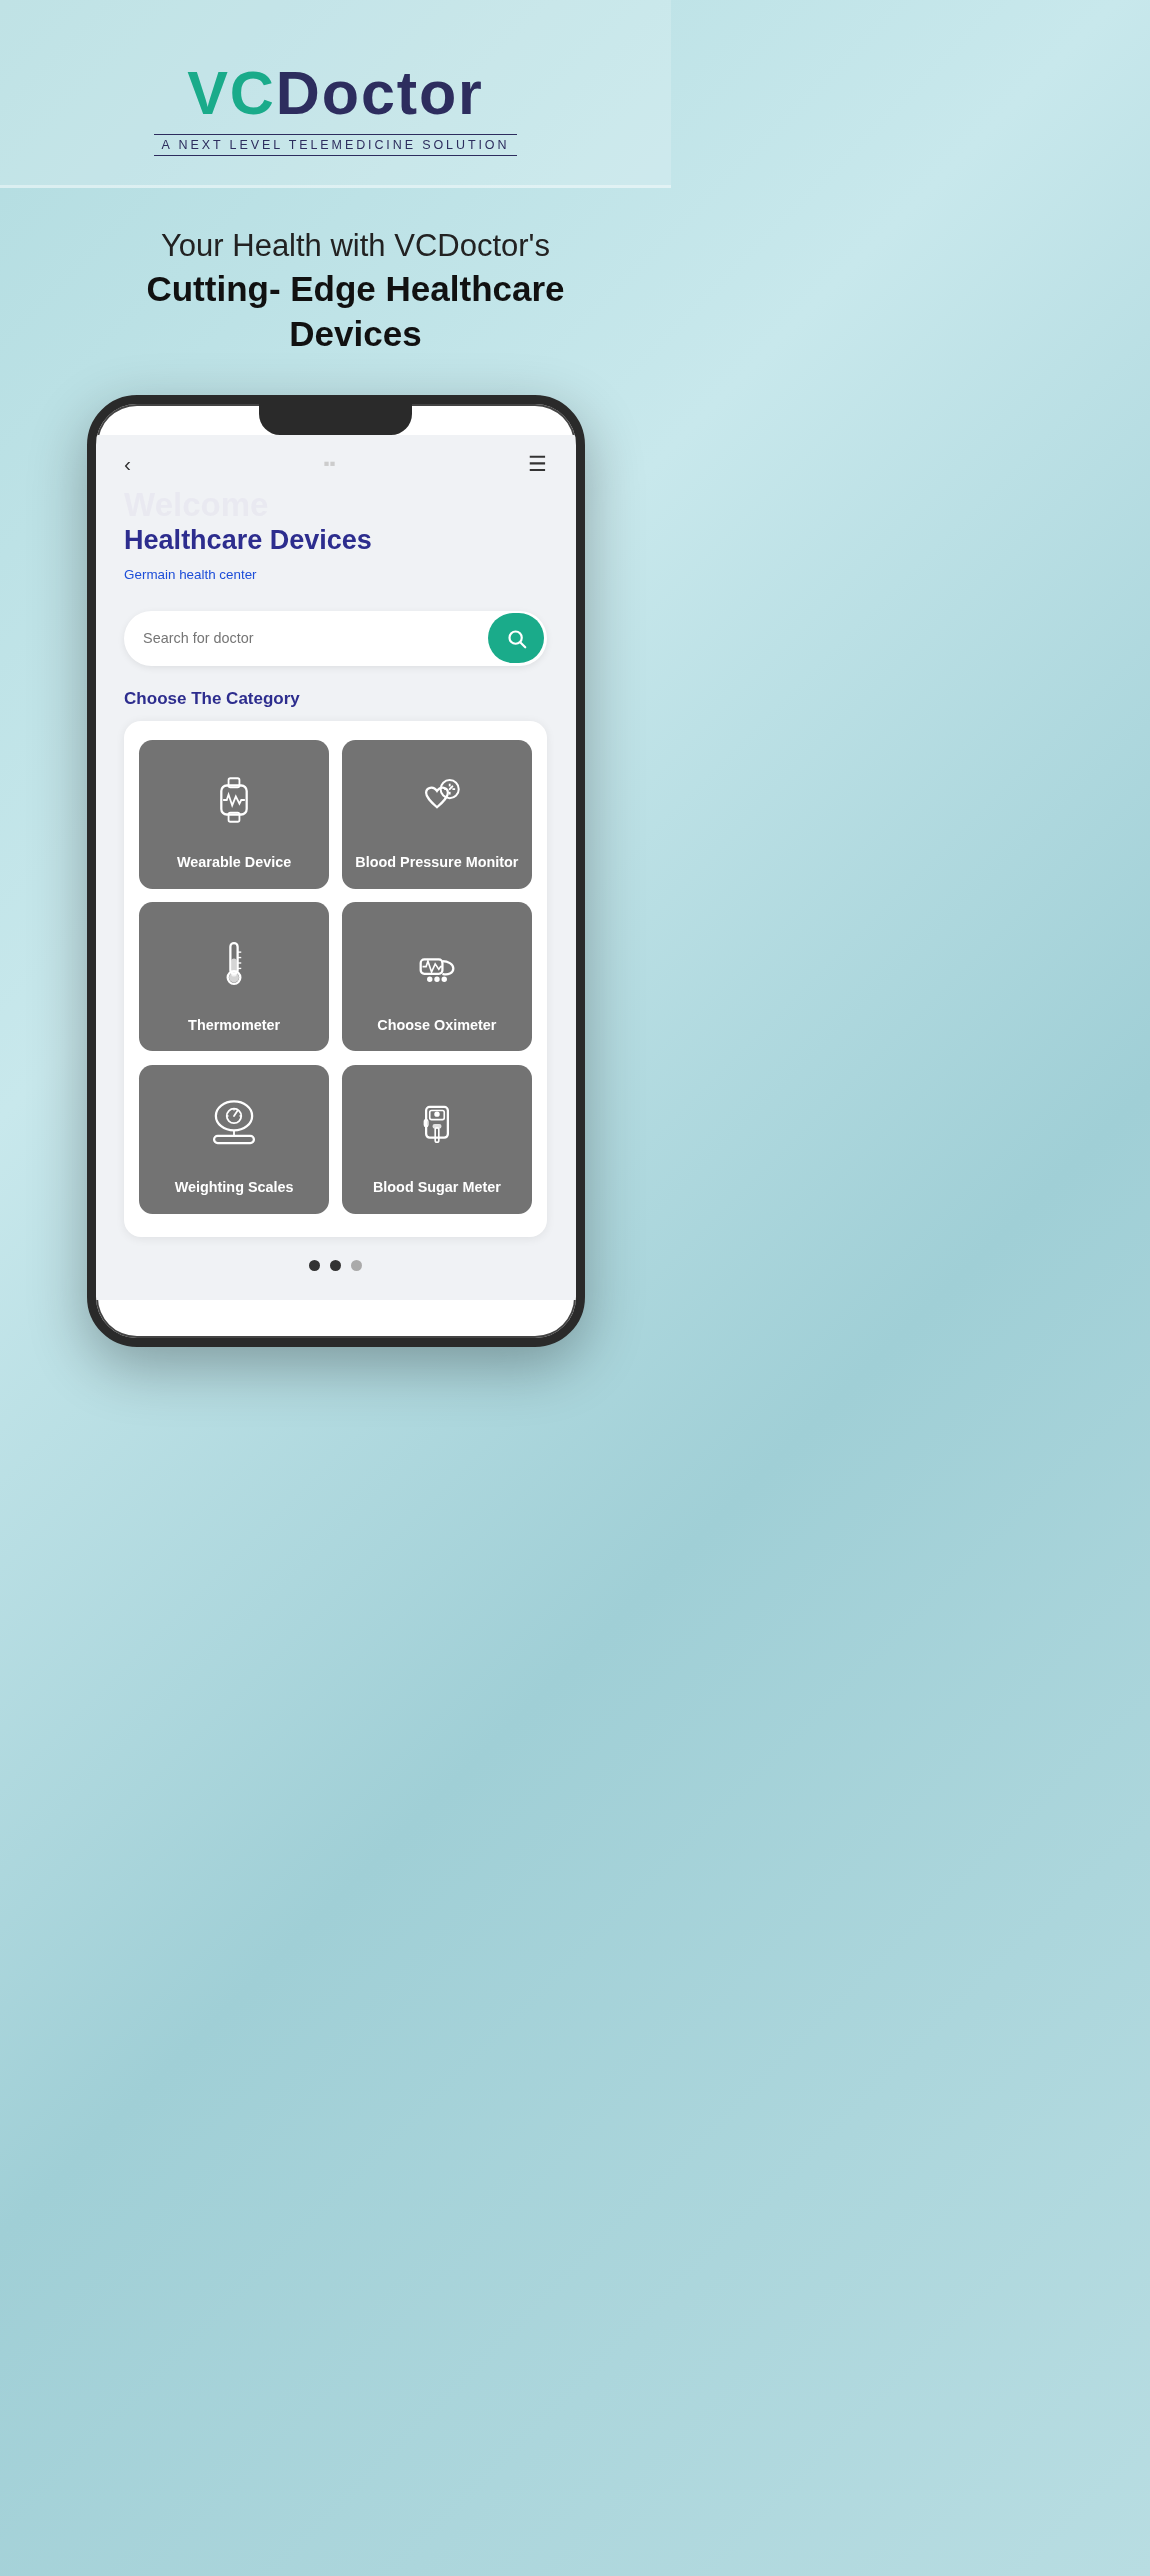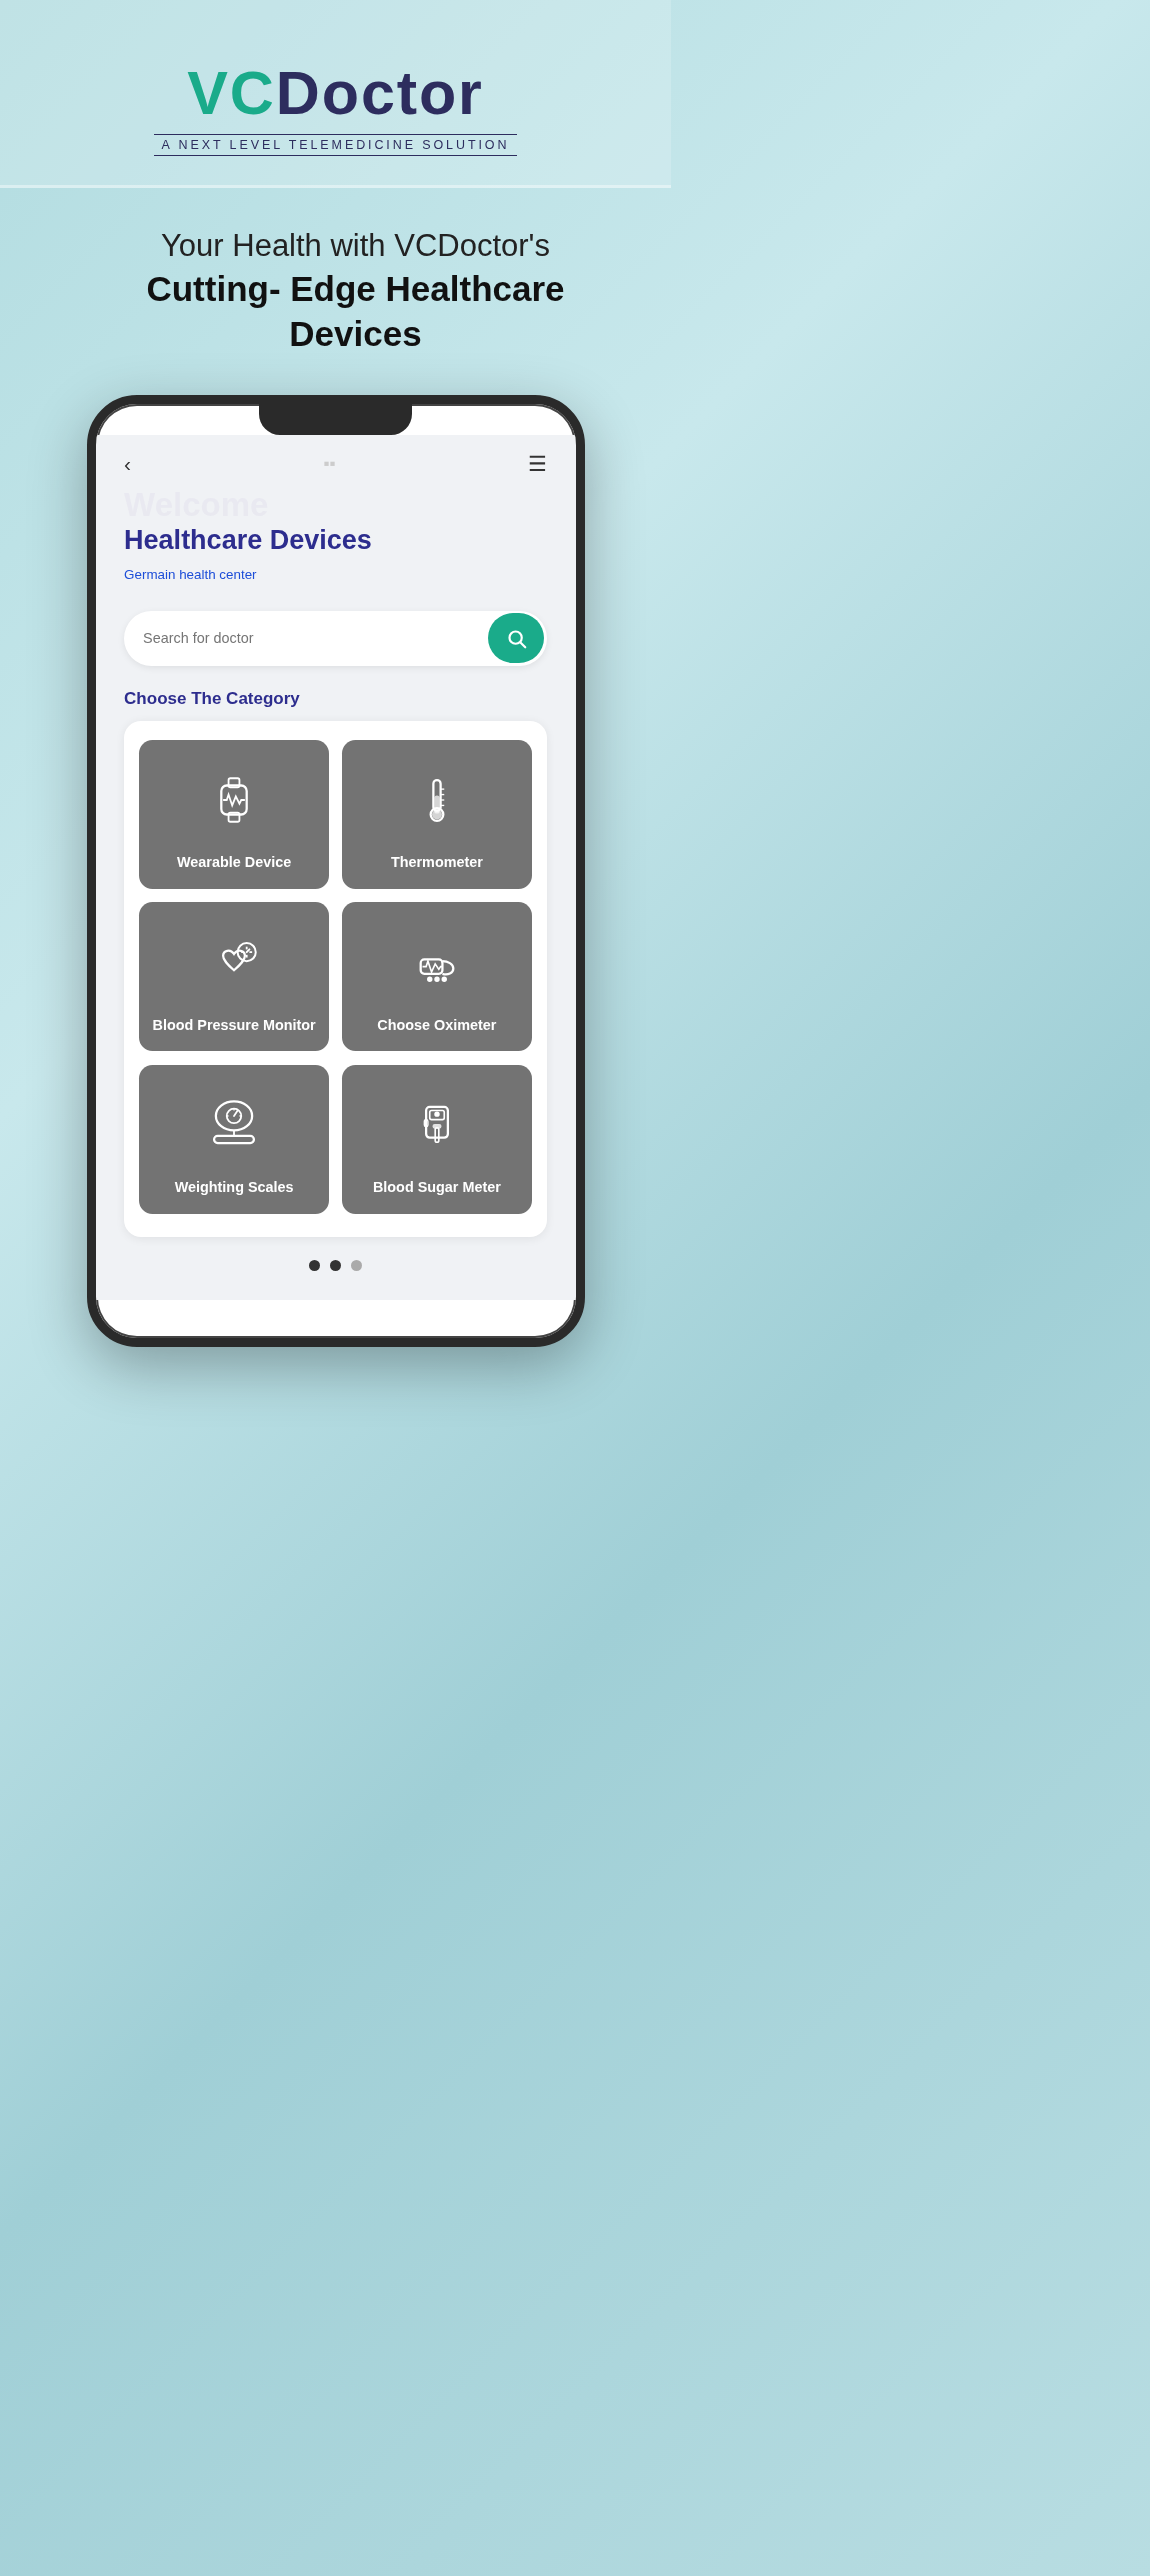--- a/index.html
+++ b/index.html
@@ -323,57 +323,57 @@
                 <polyline points="20,32 24,32 26,26 30,38 34,28 38,36 40,32 44,32" stroke="#fff" stroke-width="2" fill="none"></polyline>
               </svg>
             </div>
             <div class="category-item-label">Wearable Device</div>
           </div>
 
           <div class="category-item">
             <div class="category-item-icon">
               <svg viewBox="0 0 64 64">
 
-                <rect x="28" y="10" width="8" height="34" rx="4" stroke="#fff" stroke-width="2.5" fill="none"></rect>
-
-                <circle cx="32" cy="48" r="7" stroke="#fff" stroke-width="2.5" fill="none"></circle>
-
-                <rect x="30" y="28" width="4" height="18" rx="2" fill="#fff" opacity="0.7"></rect>
-                <circle cx="32" cy="48" r="4.5" fill="#fff" opacity="0.7"></circle>
-
-                <line x1="36" y1="20" x2="40" y2="20" stroke="#fff" stroke-width="1.5"></line>
-                <line x1="36" y1="26" x2="40" y2="26" stroke="#fff" stroke-width="1.5"></line>
-                <line x1="36" y1="32" x2="40" y2="32" stroke="#fff" stroke-width="1.5"></line>
-                <line x1="36" y1="38" x2="40" y2="38" stroke="#fff" stroke-width="1.5"></line>
-              </svg>
-            </div>
-            <div class="category-item-label">Thermometer</div>
-          </div>
-
-          <div class="category-item">
-            <div class="category-item-icon">
-              <svg viewBox="0 0 64 64">
-
                 <path d="M20 24 C20 18, 28 16, 32 22 C36 16, 44 18, 44 24 C44 30, 32 40, 32 40 C32 40, 20 30, 20 24 Z" stroke="#fff" stroke-width="2.5" fill="none"></path>
 
                 <circle cx="46" cy="20" r="10" stroke="#fff" stroke-width="2.2" fill="none"></circle>
                 <line x1="46" y1="14" x2="46" y2="17" stroke="#fff" stroke-width="2"></line>
                 <line x1="52" y1="20" x2="49" y2="20" stroke="#fff" stroke-width="2"></line>
                 <line x1="46" y1="26" x2="46" y2="23" stroke="#fff" stroke-width="2"></line>
                 <line x1="40" y1="20" x2="43" y2="20" stroke="#fff" stroke-width="2"></line>
                 <line x1="46" y1="20" x2="49" y2="17" stroke="#fff" stroke-width="2.2" stroke-linecap="round"></line>
               </svg>
             </div>
             <div class="category-item-label">Blood Pressure Monitor</div>
           </div>
 
           <div class="category-item">
             <div class="category-item-icon">
               <svg viewBox="0 0 64 64">
 
+                <rect x="28" y="10" width="8" height="34" rx="4" stroke="#fff" stroke-width="2.5" fill="none"></rect>
+
+                <circle cx="32" cy="48" r="7" stroke="#fff" stroke-width="2.5" fill="none"></circle>
+
+                <rect x="30" y="28" width="4" height="18" rx="2" fill="#fff" opacity="0.7"></rect>
+                <circle cx="32" cy="48" r="4.5" fill="#fff" opacity="0.7"></circle>
+
+                <line x1="36" y1="20" x2="40" y2="20" stroke="#fff" stroke-width="1.5"></line>
+                <line x1="36" y1="26" x2="40" y2="26" stroke="#fff" stroke-width="1.5"></line>
+                <line x1="36" y1="32" x2="40" y2="32" stroke="#fff" stroke-width="1.5"></line>
+                <line x1="36" y1="38" x2="40" y2="38" stroke="#fff" stroke-width="1.5"></line>
+              </svg>
+            </div>
+            <div class="category-item-label">Thermometer</div>
+          </div>
+
+          <div class="category-item">
+            <div class="category-item-icon">
+              <svg viewBox="0 0 64 64">
+
                 <rect x="14" y="28" width="24" height="16" rx="4" stroke="#fff" stroke-width="2.5" fill="none"></rect>
 
                 <path d="M38 30 C44 30, 50 33, 50 38 C50 43, 44 46, 38 44" stroke="#fff" stroke-width="2.5" fill="none"></path>
 
                 <polyline points="16,36 20,36 22,30 26,42 30,33 34,39 36,36 38,36" stroke="#fff" stroke-width="1.8" fill="none"></polyline>
 
                 <circle cx="24" cy="50" r="2" fill="#fff"></circle>
                 <circle cx="32" cy="50" r="2" fill="#fff"></circle>
                 <circle cx="40" cy="50" r="2" fill="#fff"></circle>
               </svg>

